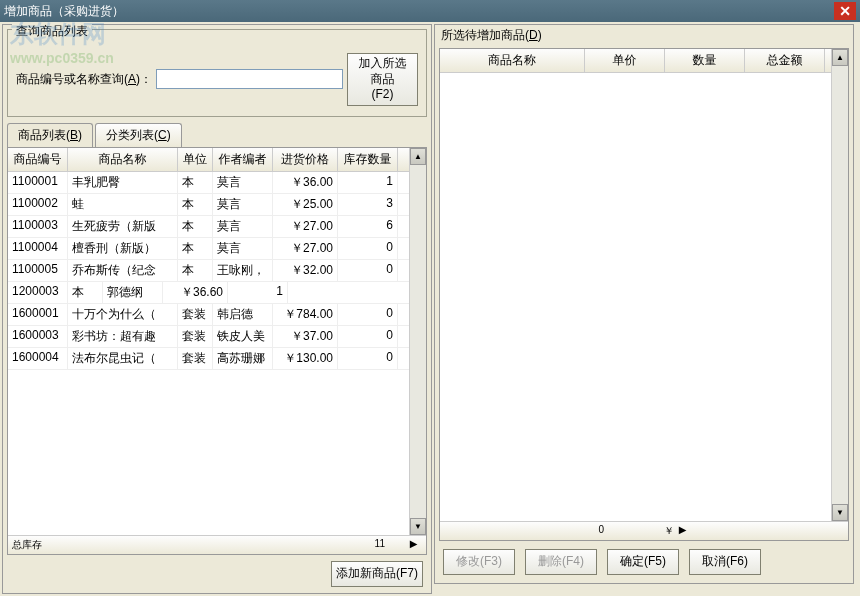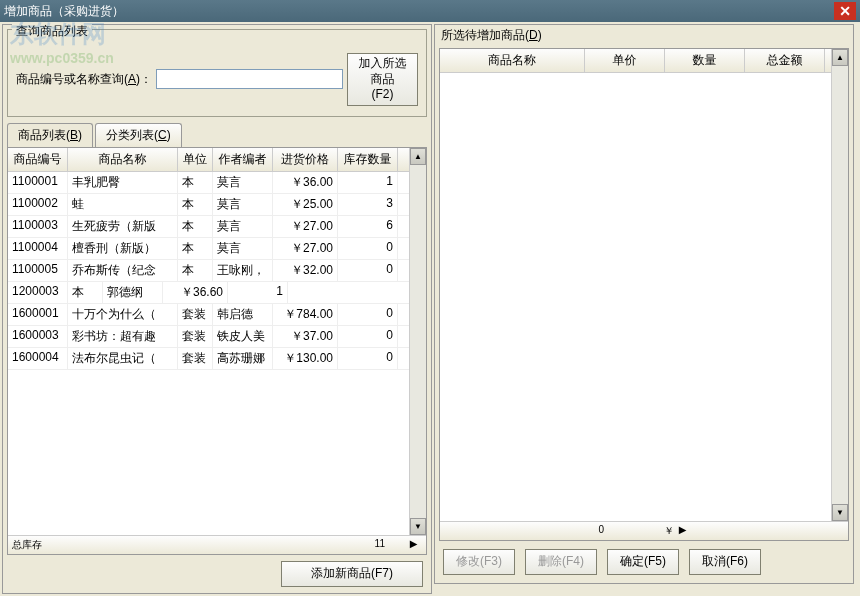--- a/index.html
+++ b/index.html
@@ -197,21 +197,21 @@
         </div>
       </div>
       <div class="footer-row">
         <span class="footer-label">总库存</span>
         <span class="footer-val">11</span>
         <span style="width:17px;text-align:center">▶</span>
       </div>
     </div>
 
     <div class="bottom-actions">
-      <button class="btn" style="padding:4px 29px">添加新商品(F7)</button>
+      <button class="btn" style="padding:4px 4px">添加新商品(F7)</button>
     </div>
   </div>
 
   <div class="right-panel">
     <div style="padding:2px 6px">
       <span>
         <span>所选待增加商品(</span><span class="u">D</span><span>)</span>
       </span>
     </div>
 

